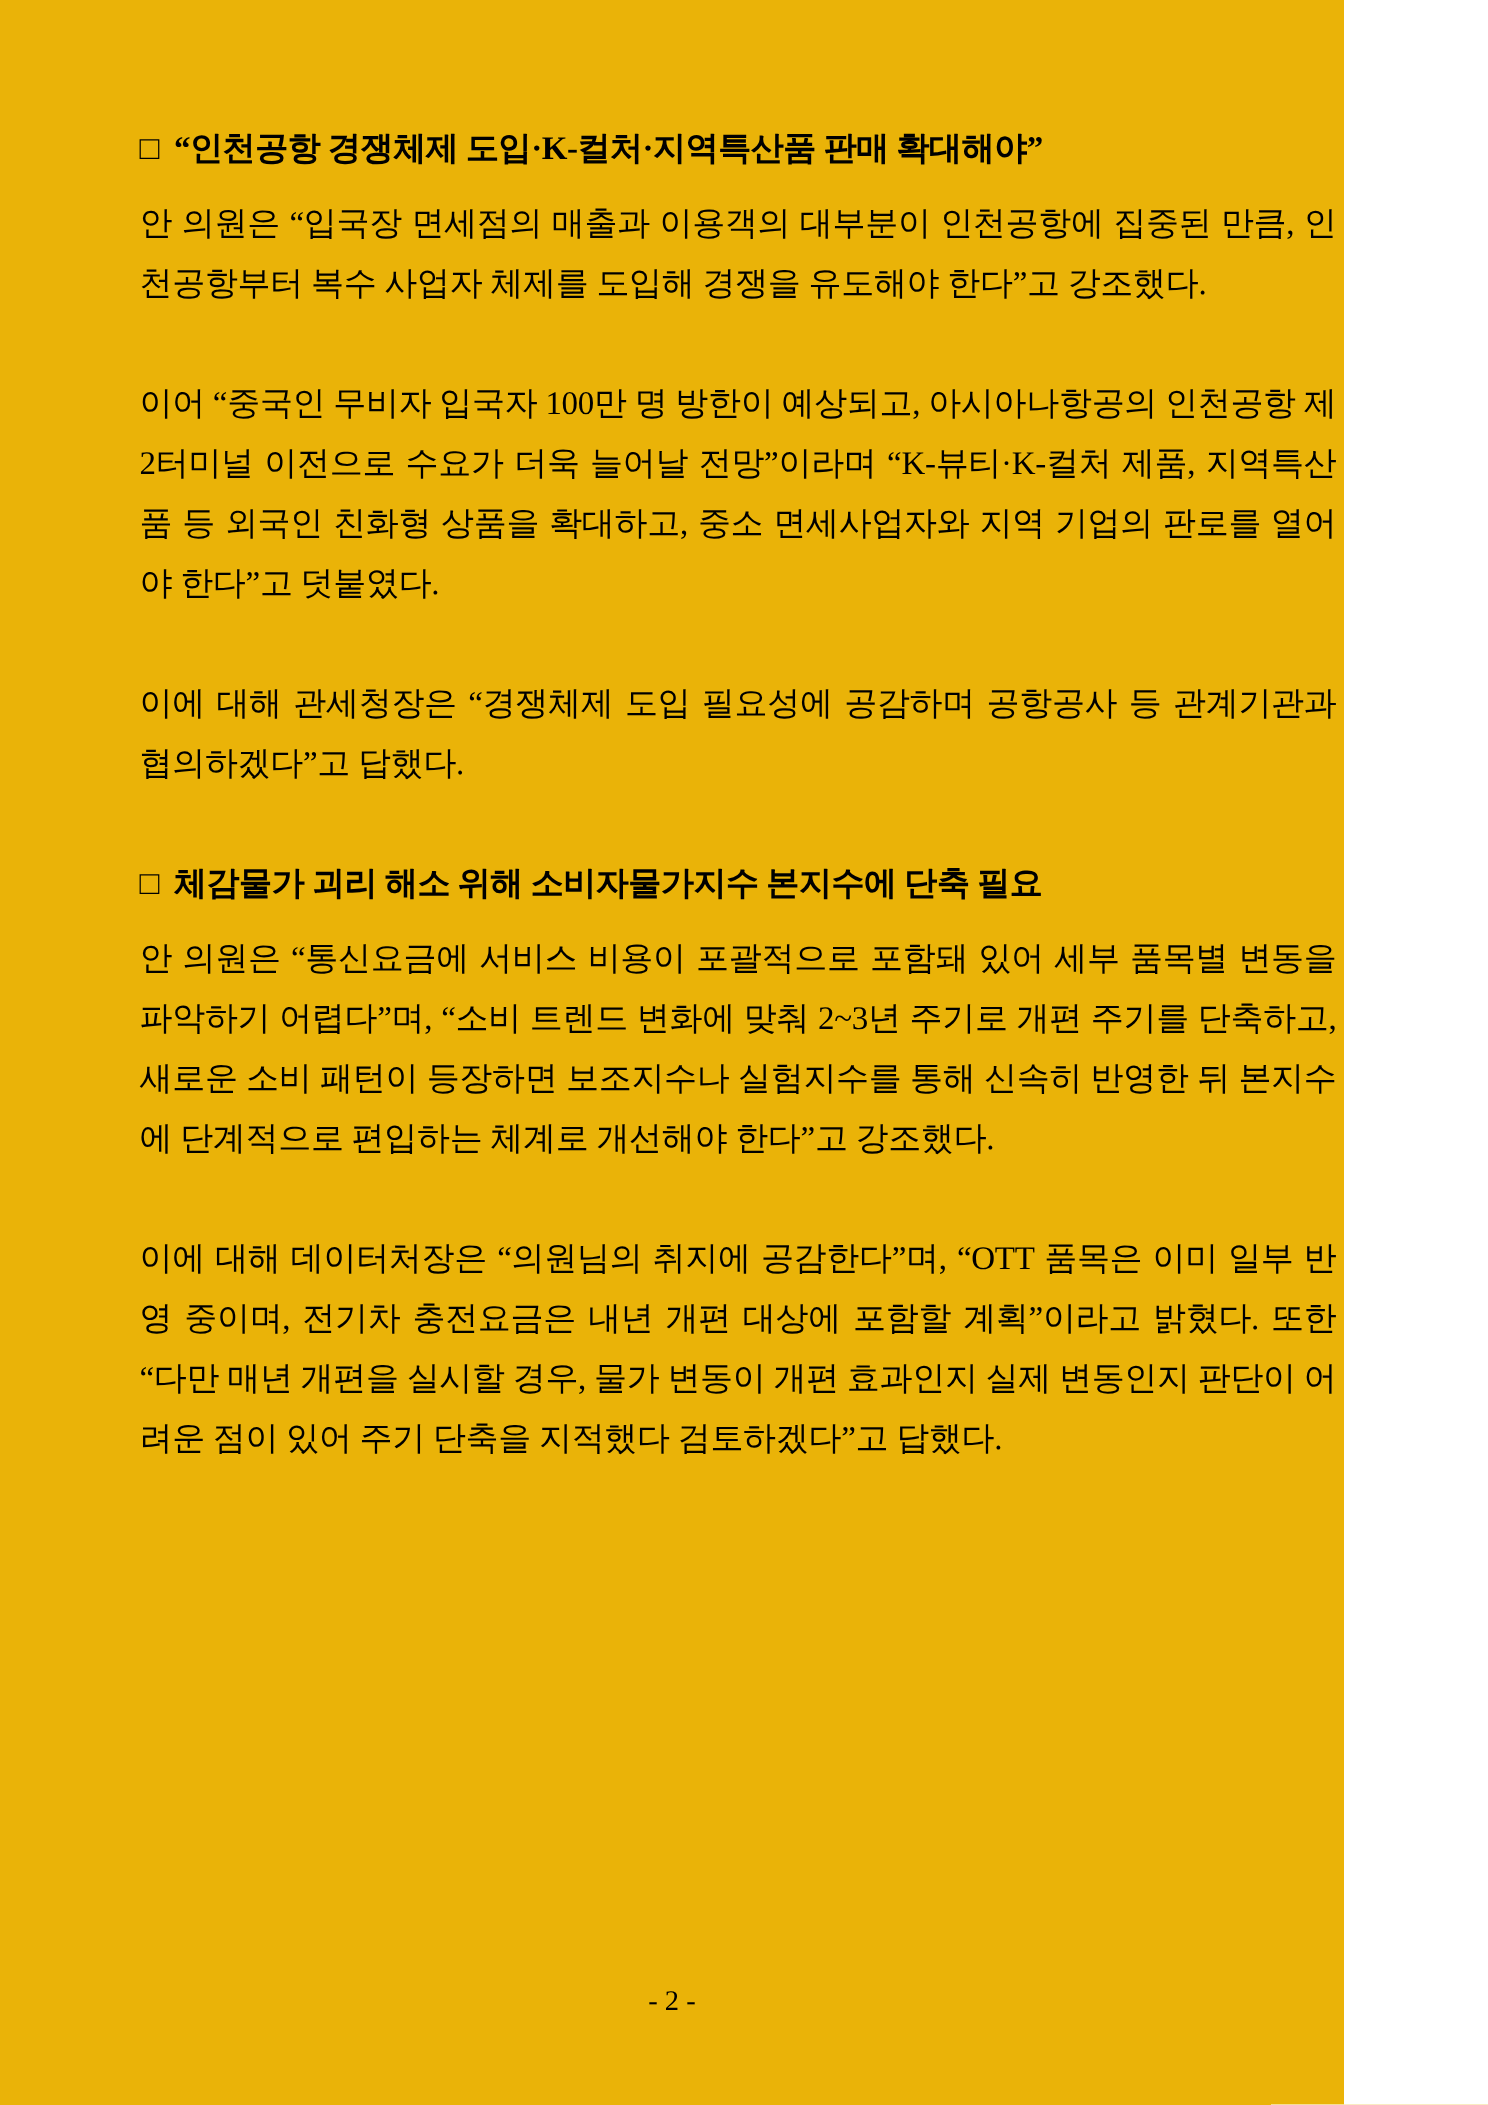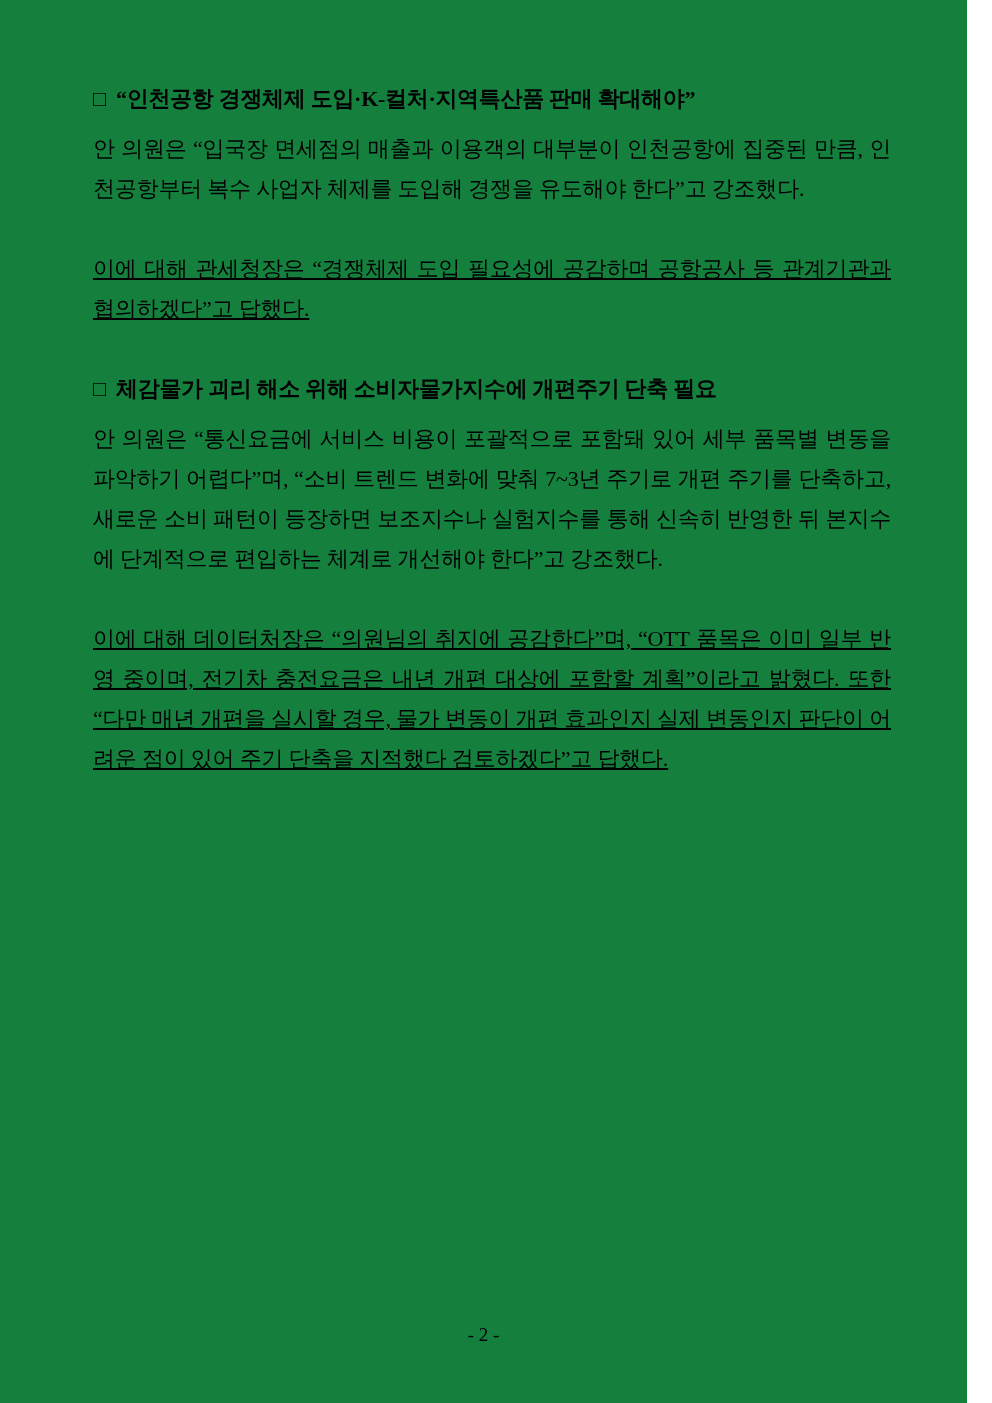--- a/index.html
+++ b/index.html
@@ -2,23 +2,23 @@
 <html lang="ko"><head>
 <meta charset="utf-8">
 <style>
   html, body {
     margin: 0;
     padding: 0;
     background: #ffffff;
   }
   .page {
     position: relative;
-    width: 967px;
+    width: 896px;
     height: 1403px;
-    background: #15803d;
+    background: #eab308;
     color: #000000;
     font-family: "Liberation Serif", "DejaVu Serif", serif;
     overflow: hidden;
     box-sizing: border-box;
   }
   .doc-body {
     position: absolute;
     top: 79px;
     left: 93px;
     width: 814px;
@@ -39,21 +39,20 @@
   }
   .para {
     margin: 0 16px 40px 0;
     text-align: justify;
     text-align-last: left;
     word-break: normal;
     letter-spacing: -0.2px;
   }
   .para.last-of-section {
     margin-bottom: 40px;
-    text-decoration: underline;
   }
   .section2 {
     margin-top: 0;
   }
   .page-footer {
     position: absolute;
     top: 1322px;
     left: 0;
     width: 100%;
     text-align: center;
@@ -64,26 +63,27 @@
 </style>
 </head>
 <body>
 
 <div class="page">
   <div class="doc-body">
 
     <div class="section section1">
       <h2 class="section-heading"><span class="bullet">□</span><span>“인천공항 경쟁체제 도입·K-컬처·지역특산품 판매 확대해야”</span></h2>
       <p class="para">안 의원은 “입국장 면세점의 매출과 이용객의 대부분이 인천공항에 집중된 만큼, 인천공항부터 복수 사업자 체제를 도입해 경쟁을 유도해야 한다”고 강조했다.</p>
+      <p class="para">이어 “중국인 무비자 입국자 100만 명 방한이 예상되고, 아시아나항공의 인천공항 제2터미널 이전으로 수요가 더욱 늘어날 전망”이라며 “K-뷰티·K-컬처 제품, 지역특산품 등 외국인 친화형 상품을 확대하고, 중소 면세사업자와 지역 기업의 판로를 열어야 한다”고 덧붙였다.</p>
       <p class="para last-of-section">이에 대해 관세청장은 “경쟁체제 도입 필요성에 공감하며 공항공사 등 관계기관과 협의하겠다”고 답했다.</p>
     </div>
 
     <div class="section section2">
-      <h2 class="section-heading"><span class="bullet">□</span><span>체감물가 괴리 해소 위해 소비자물가지수에 개편주기 단축 필요</span></h2>
-      <p class="para">안 의원은 “통신요금에 서비스 비용이 포괄적으로 포함돼 있어 세부 품목별 변동을 파악하기 어렵다”며, “소비 트렌드 변화에 맞춰 7~3년 주기로 개편 주기를 단축하고, 새로운 소비 패턴이 등장하면 보조지수나 실험지수를 통해 신속히 반영한 뒤 본지수에 단계적으로 편입하는 체계로 개선해야 한다”고 강조했다.</p>
+      <h2 class="section-heading"><span class="bullet">□</span><span>체감물가 괴리 해소 위해 소비자물가지수 본지수에 단축 필요</span></h2>
+      <p class="para">안 의원은 “통신요금에 서비스 비용이 포괄적으로 포함돼 있어 세부 품목별 변동을 파악하기 어렵다”며, “소비 트렌드 변화에 맞춰 2~3년 주기로 개편 주기를 단축하고, 새로운 소비 패턴이 등장하면 보조지수나 실험지수를 통해 신속히 반영한 뒤 본지수에 단계적으로 편입하는 체계로 개선해야 한다”고 강조했다.</p>
       <p class="para last-of-section">이에 대해 데이터처장은 “의원님의 취지에 공감한다”며, “OTT 품목은 이미 일부 반영 중이며, 전기차 충전요금은 내년 개편 대상에 포함할 계획”이라고 밝혔다. 또한 “다만 매년 개편을 실시할 경우, 물가 변동이 개편 효과인지 실제 변동인지 판단이 어려운 점이 있어 주기 단축을 지적했다 검토하겠다”고 답했다.</p>
     </div>
 
   </div>
 
   <div class="page-footer">
     <span>- 2 -</span>
   </div>
 </div>
 

